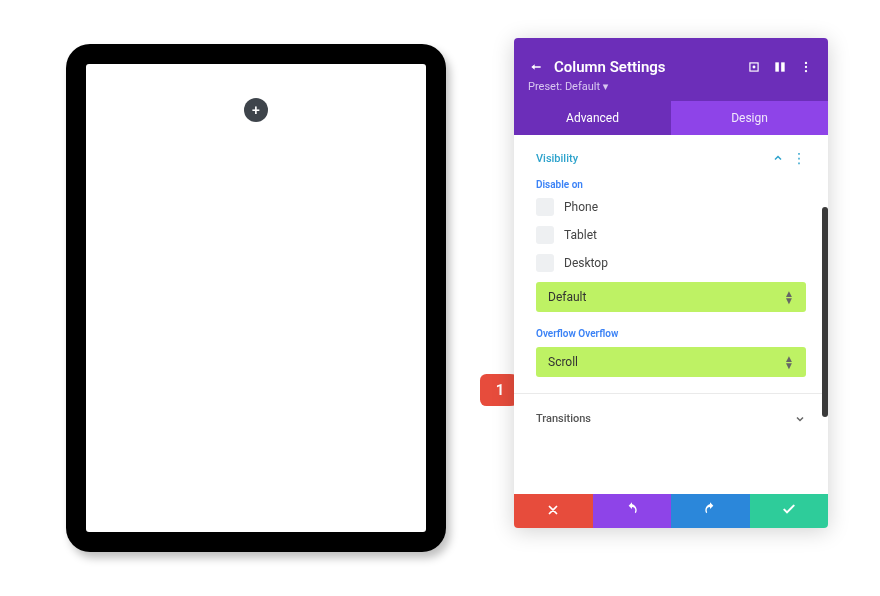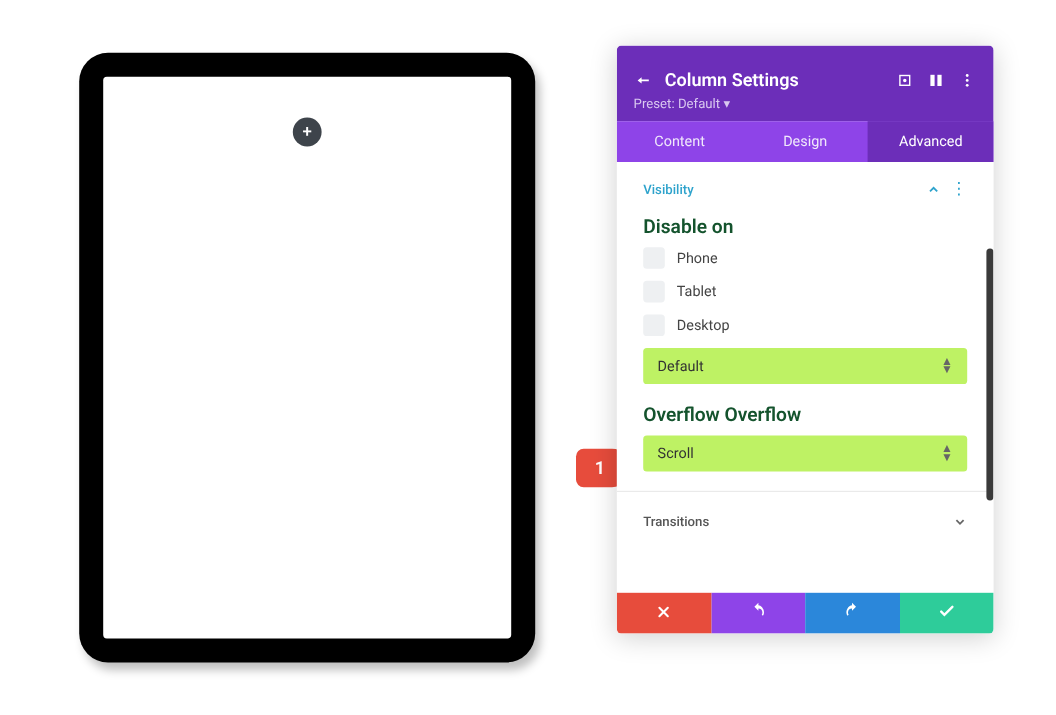--- a/index.html
+++ b/index.html
@@ -183,23 +183,23 @@
       color: #2ea3cc;
     }
     .caret-icon.gray { color: #888; }
     .dots-icon {
       color: #2ea3cc;
       font-size: 14px;
       line-height: 1;
     }
 
     .field-label {
-      font-size: 16px;
+      font-size: 10px;
       font-weight: 600;
-      color: #14532d;
+      color: #3b82f6;
       margin-bottom: 8px;
     }
 
     .checkbox-row {
       display: flex;
       align-items: center;
       gap: 10px;
       margin-bottom: 10px;
     }
     .checkbox-box {
@@ -312,23 +312,22 @@
           </svg>
       </div>
     </div>
     <div class="preset-row">
       <span>Preset: Default</span>
       <span> ▾</span>
     </div>
   </div>
 
   <div class="tabs">
-    <div class="tab">Content</div>
+    <div class="tab active">Advanced</div>
     <div class="tab">Design</div>
-    <div class="tab active">Advanced</div>
   </div>
 
   <div class="panel-body">
     <div class="scroll-track"></div>
 
     <div class="section">
       <div class="section-header">
         <div class="section-title expanded">Visibility</div>
         <div class="section-actions">
           <div class="caret-icon">

